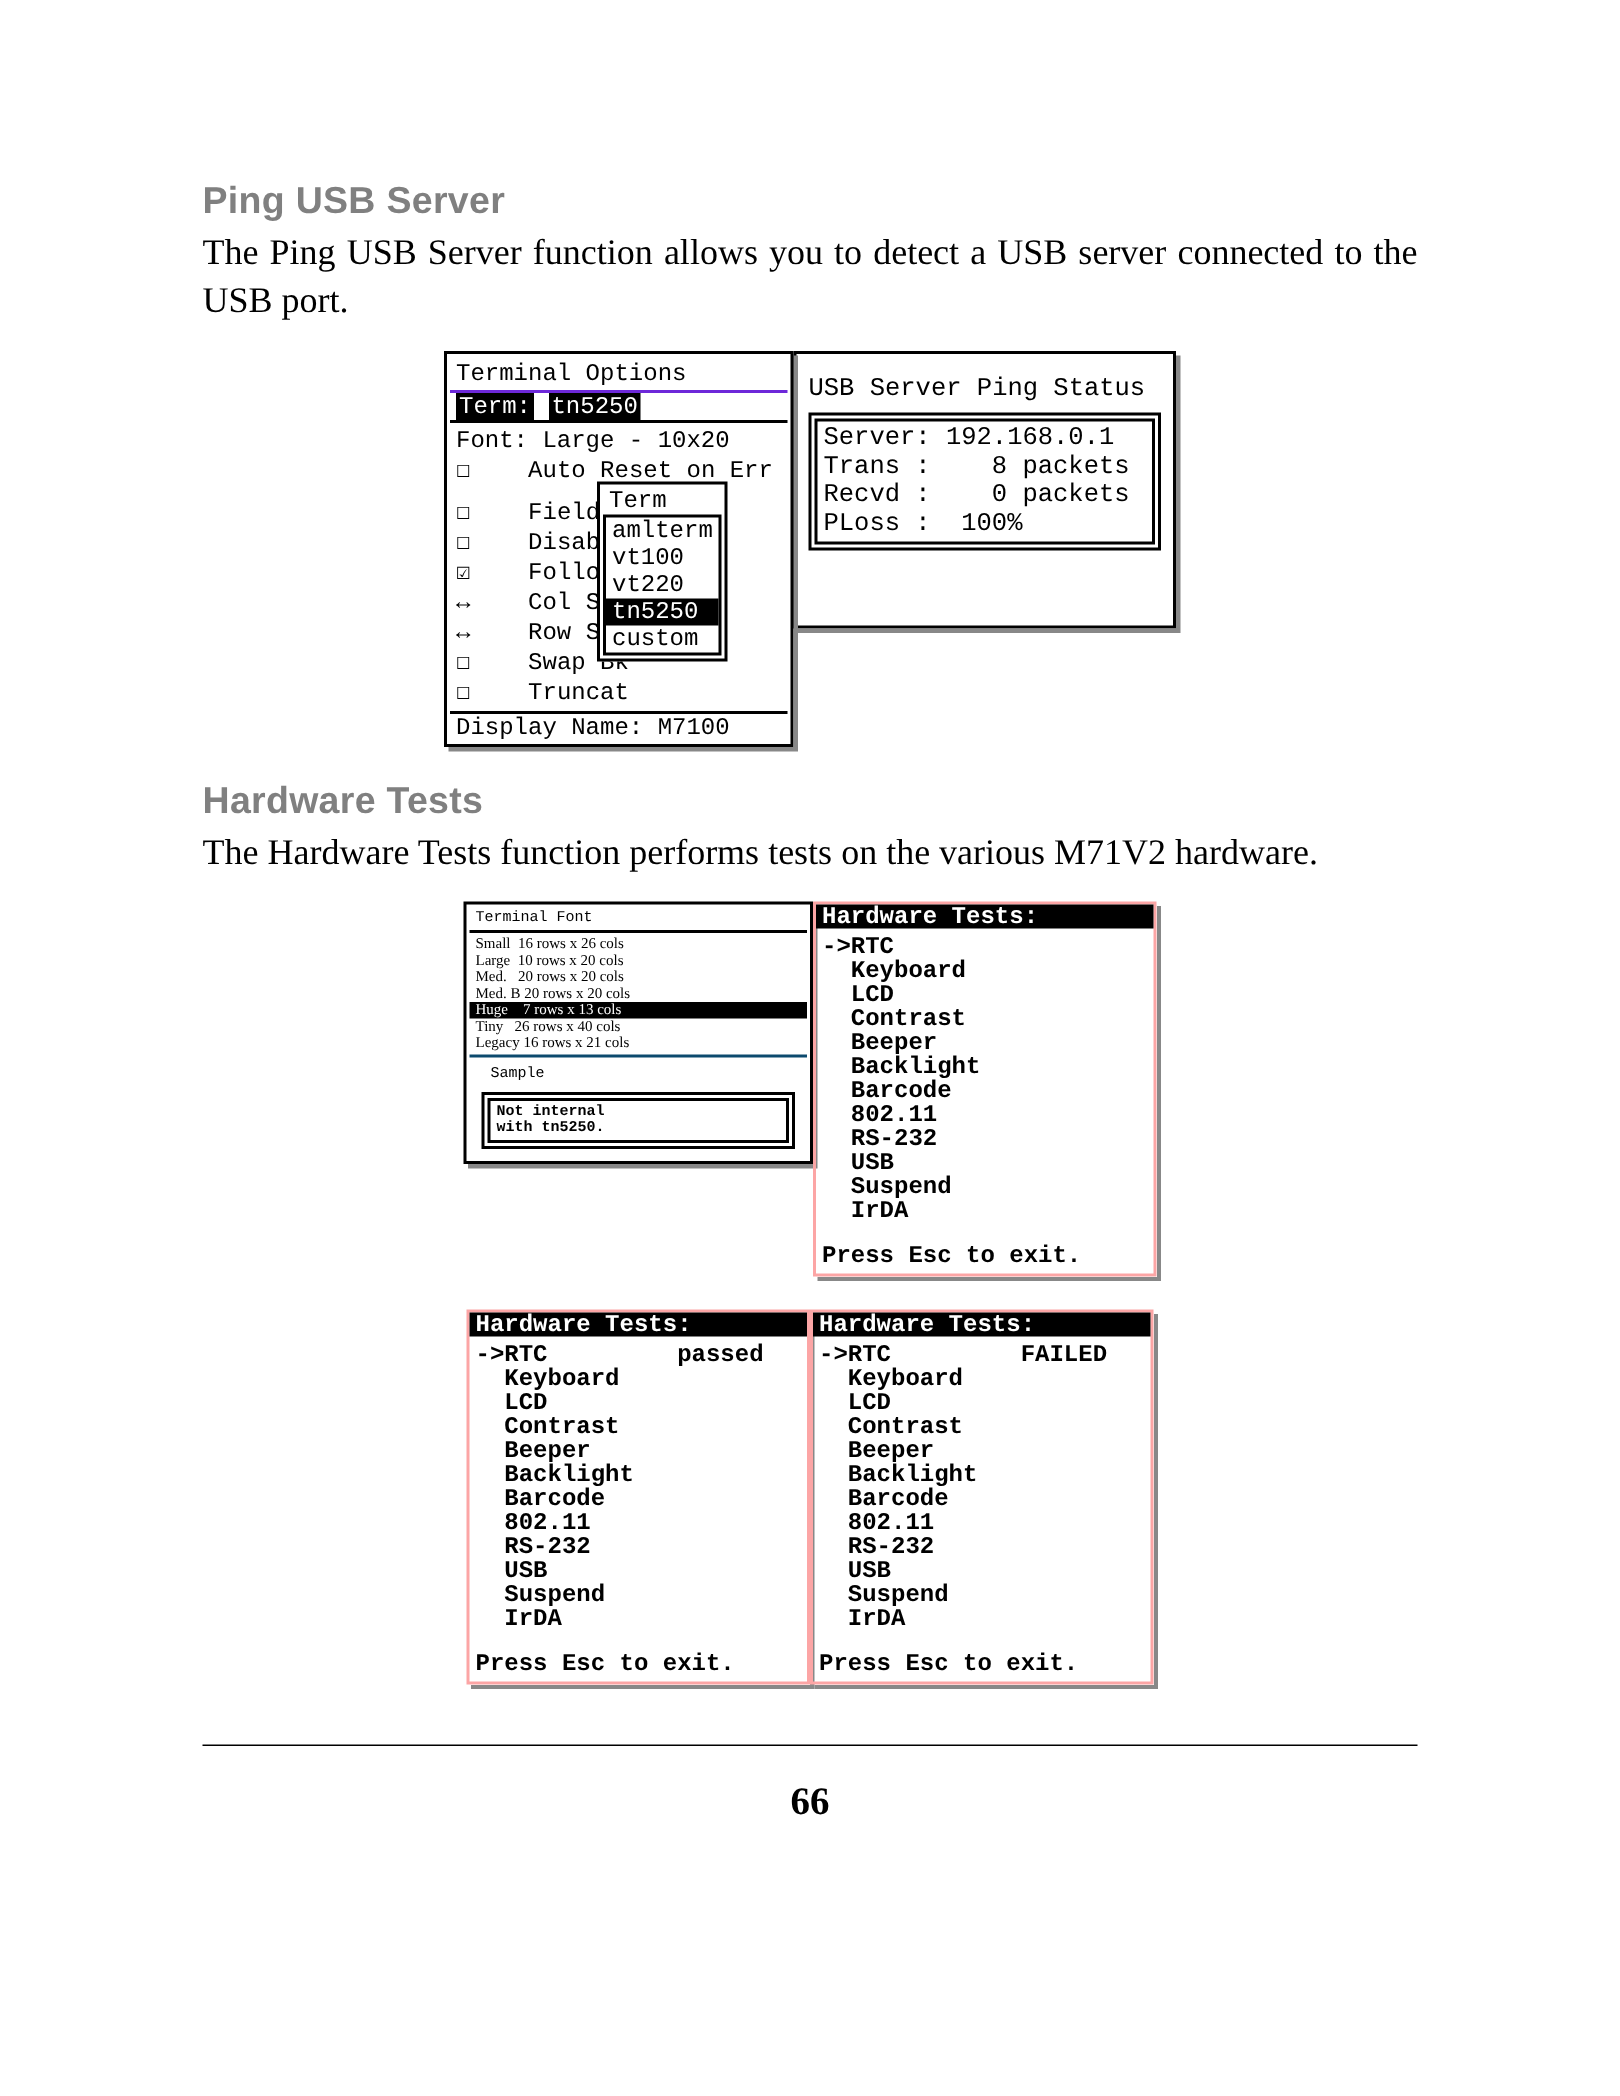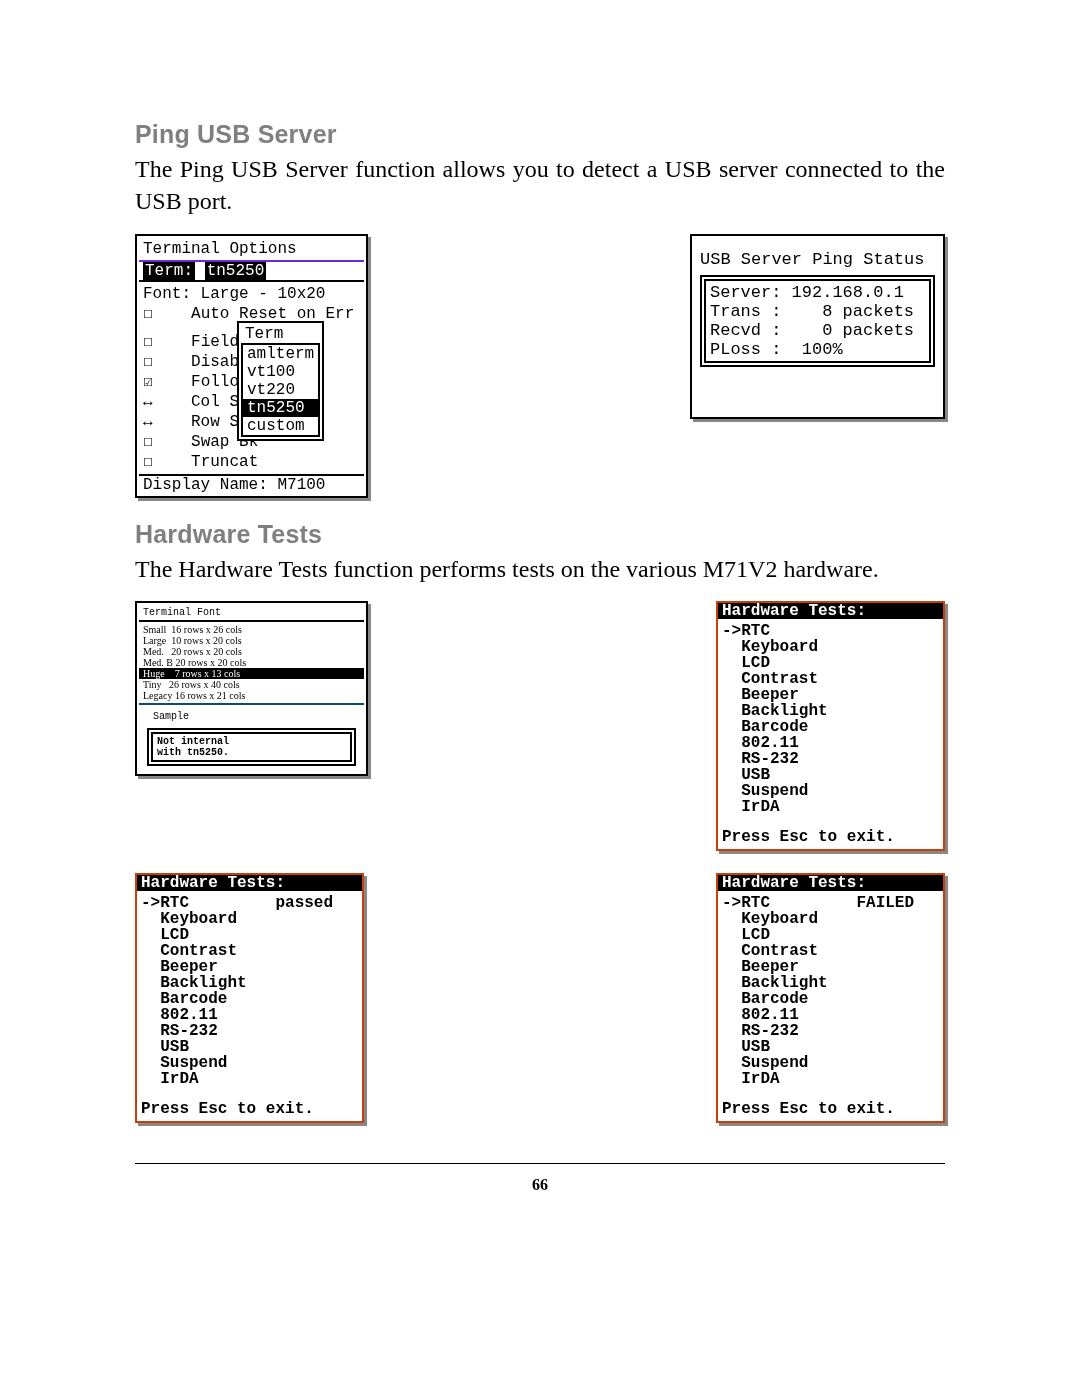--- a/index.html
+++ b/index.html
@@ -33,21 +33,21 @@
     font-style: italic;
     color: #808080;
     font-size: 22px;
     line-height: 1.55;
     margin: 8px 0 26px 0;
     text-align: justify;
     letter-spacing: 0.4px;
   }
   .row {
     display: flex;
-    justify-content: space-between;
+    justify-content: center;
     align-items: flex-start;
     margin-bottom: 22px;
   }
   .pingbox {
     width: 235px;
     border: 2px solid #000;
     padding: 14px 8px 50px 8px;
     font-family: "Courier New", monospace;
     font-size: 17px;
     box-shadow: 3px 3px 0 #888;
@@ -122,40 +122,40 @@
     margin: 2px 8px 6px 8px;
   }
   .fontbox .samplein2 {
     border: 2px solid #000;
     padding: 2px 4px;
     font-weight: bold;
   }
 
   .hwbox {
     width: 225px;
-    border: 2px solid #c2410c;
+    border: 2px solid #fca5a5;
     padding: 0;
     font-family: "Courier New", monospace;
     font-size: 16px;
     font-weight: bold;
     box-shadow: 3px 3px 0 #888;
     line-height: 1.0;
   }
   .hwbox .title { background:#000; color:#fff; padding: 0 4px; }
   .hwbox .content { padding: 4px 4px 10px 4px; min-height: 148px; white-space: pre; }
   .hwbox .exit { padding: 4px; }
 
   .pagenum {
     text-align: center;
     font-family: "Times New Roman", serif;
     font-weight: bold;
-    font-size: 16px;
+    font-size: 26px;
     margin-top: 40px;
     border-top: 1px solid #000;
-    padding-top: 12px;
+    padding-top: 22px;
   }
 </style>
 </head>
 <body>
 
 <div class="page">
 
   <h2>Ping USB Server</h2>
   <p class="body">The Ping USB Server function allows you to detect a USB server connected to the USB port.</p>
 

